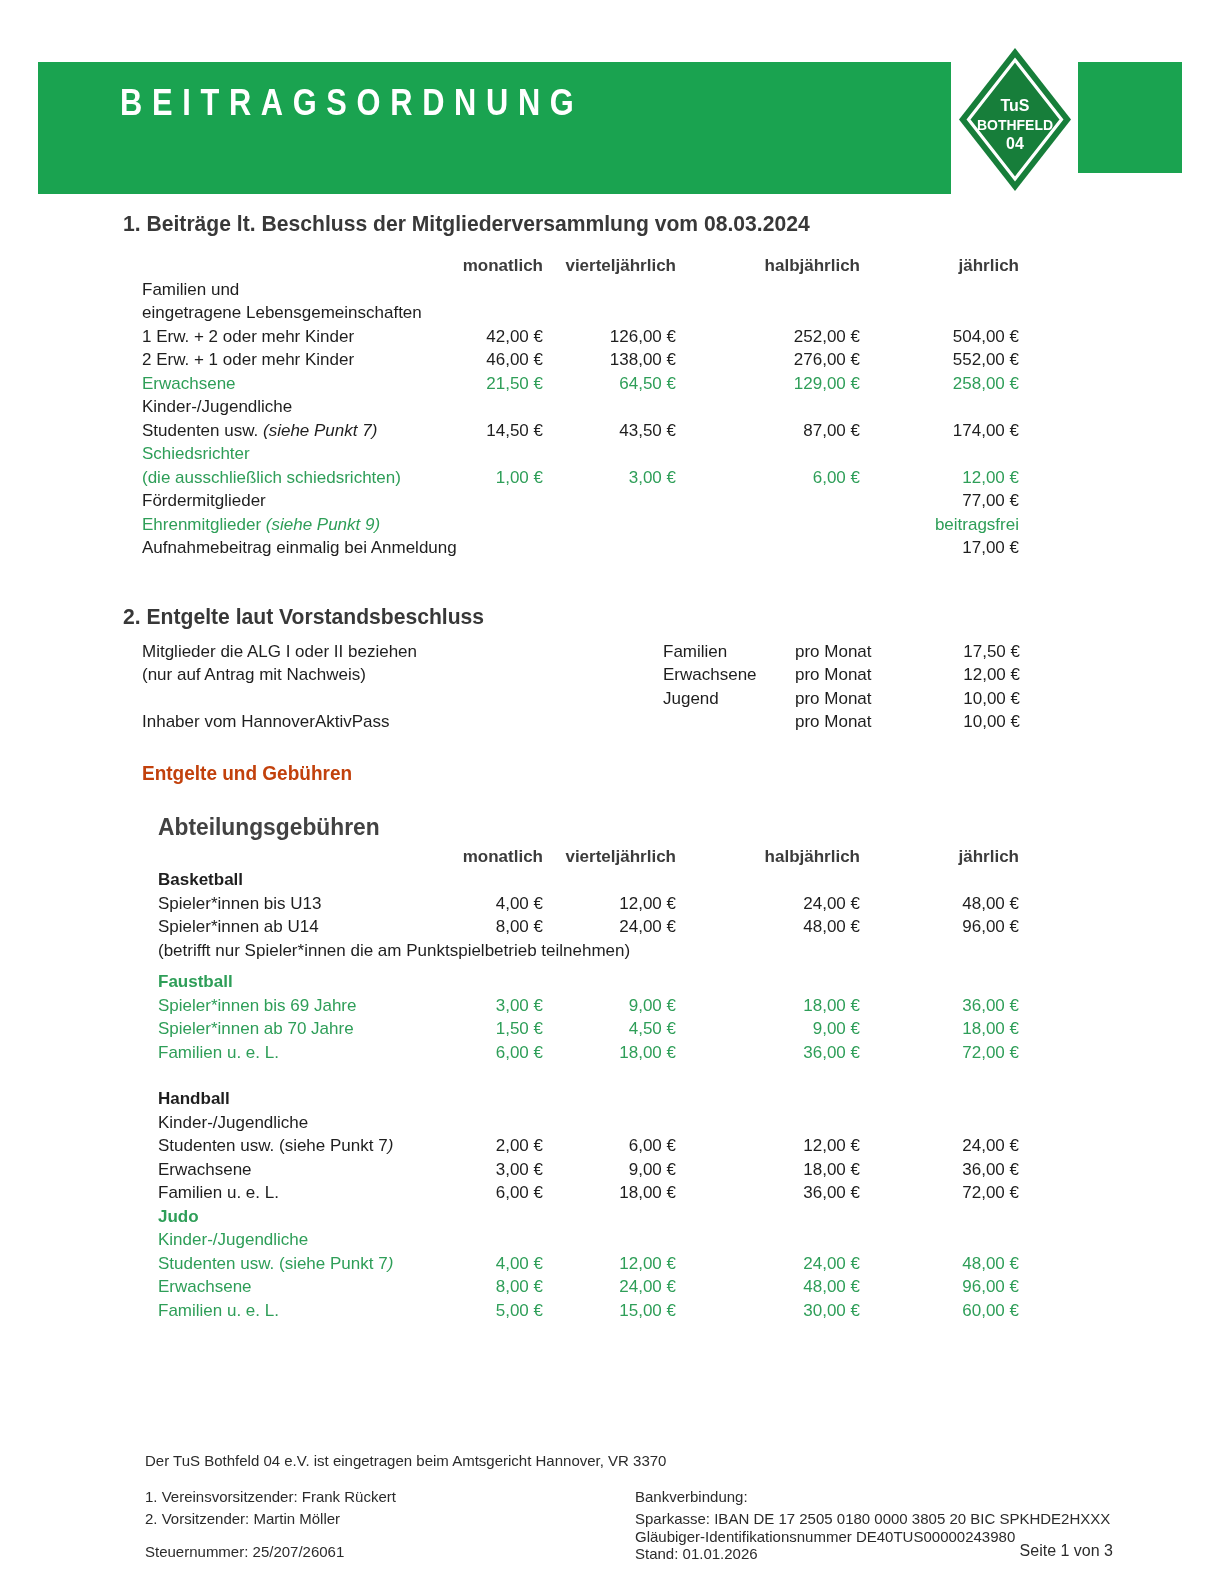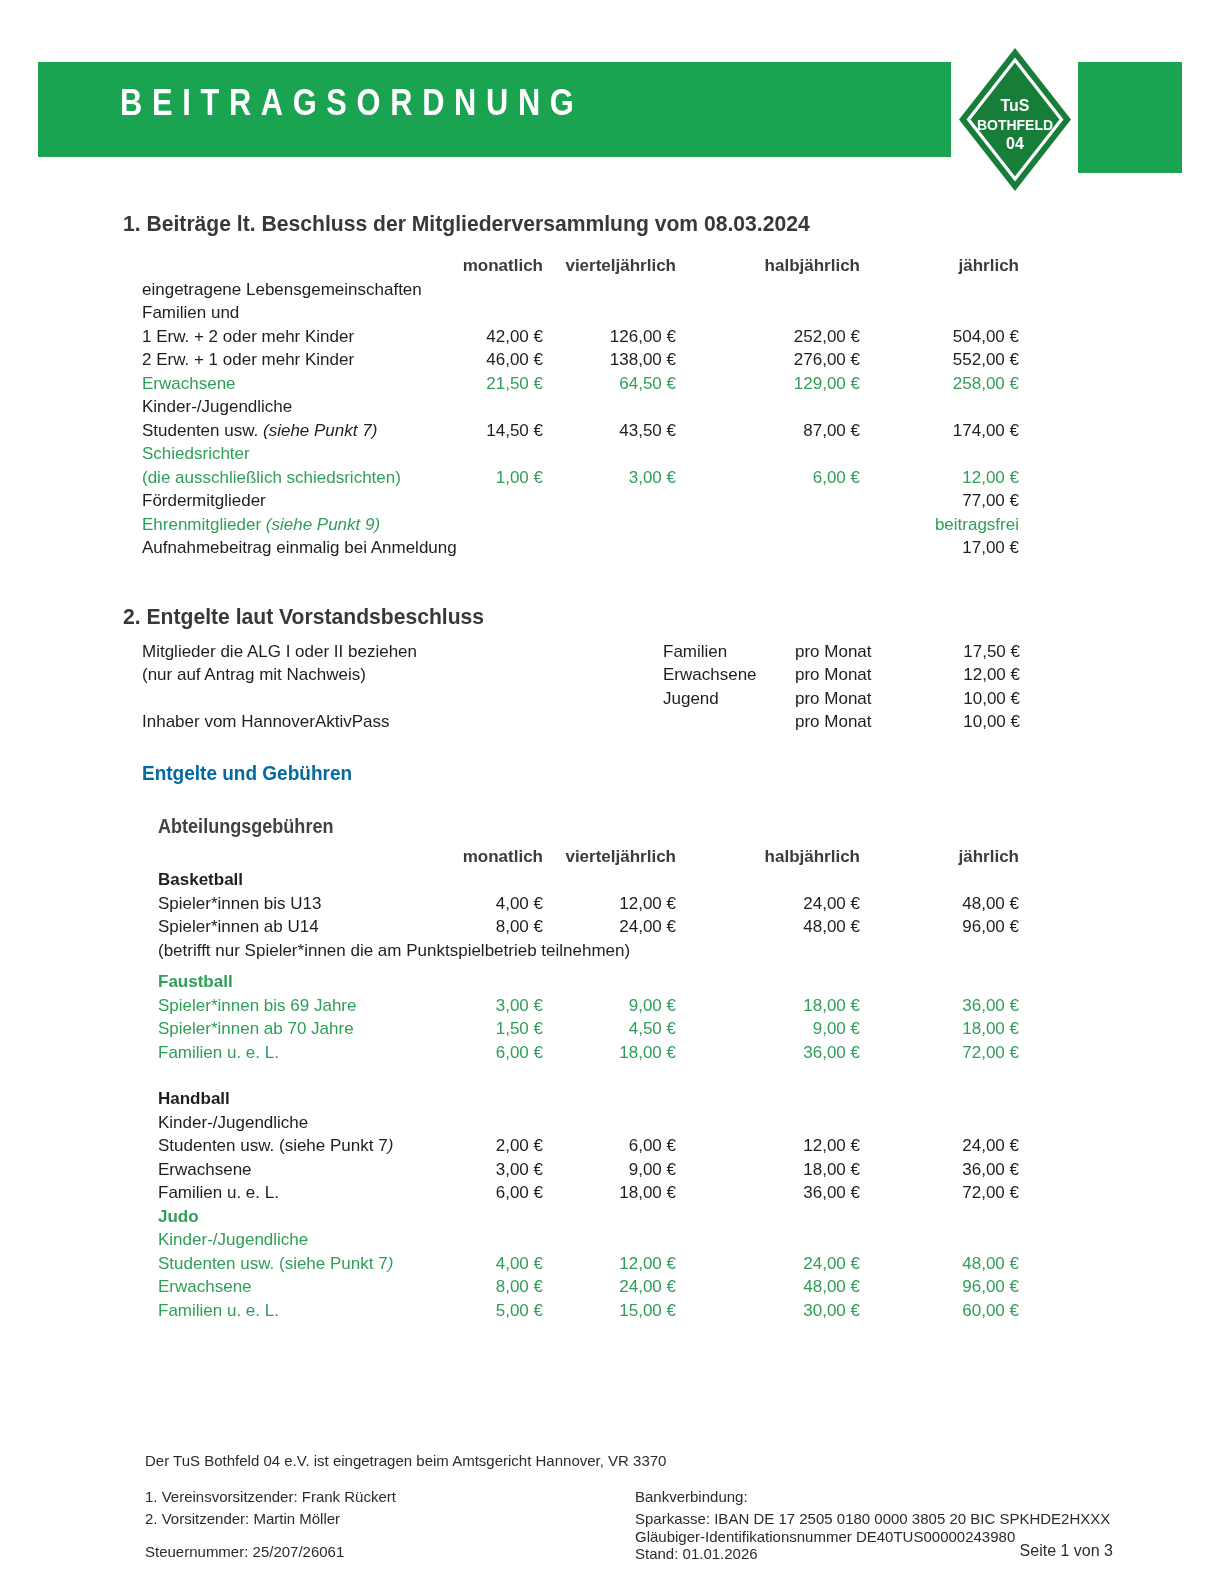--- a/index.html
+++ b/index.html
@@ -4,21 +4,21 @@
 <style>
   html,body { margin:0; padding:0; background:#e8e8e8; }
   .page {
     position:relative; width:1224px; height:1584px; margin:0 auto;
     background:#ffffff; overflow:hidden;
     font-family:"Liberation Sans", sans-serif;
     color:#1e1e1e; font-size:17px;
   }
   
   .banner-bar {
-    position:absolute; left:38px; top:62px; width:913px; height:95px;
+    position:absolute; left:38px; top:62px; width:913px; height:132px;
     background:var(--banner-green,#1AA350);
   }
   .banner-title {
     position:absolute; left:82px; top:20px;
     display:inline-block; transform:scale(0.88,1.04); transform-origin:0 0;
     font-size:35px; font-weight:700; letter-spacing:11px; color:#ffffff;
     white-space:nowrap;
   }
   .banner-block {
     position:absolute; left:1078px; top:62px; width:104px; height:111px;
@@ -29,22 +29,22 @@
   .logo text {
     fill:#ffffff; font-family:"Liberation Sans", sans-serif;
     font-weight:700; text-anchor:middle;
   }
   
   .content { position:absolute; left:142px; top:0; width:878px; }
   .sec-title { margin:0 0 0 -19px; font-size:22px; line-height:30px; font-weight:700; color:#383838; }
   .sec-title .cond { display:inline-block; transform:scale(0.96,1.03); transform-origin:0 100%; white-space:nowrap; }
   #title1 { margin-top:209px; }
   #title2 { margin-top:42px; }
-  .fees-heading { margin:26px 0 0 0; font-size:20px; line-height:26px; font-weight:700; color:#0369a1; }
-  .dept-main   { margin:28px 0 0 16px; font-size:19px; line-height:25px; font-weight:700; color:#424242; }
+  .fees-heading { margin:26px 0 0 0; font-size:20px; line-height:26px; font-weight:700; color:#c2410c; }
+  .dept-main   { margin:28px 0 0 16px; font-size:24px; line-height:25px; font-weight:700; color:#424242; }
   .fees-heading .cond, .dept-main .cond { display:inline-block; transform:scale(0.95,1.03); transform-origin:0 100%; white-space:nowrap; }
   
   .hrow, .frow { display:grid; grid-template-columns:280px 121px 133px 184px 159px; line-height:23.5px; }
   .hrow { font-weight:700; color:#3c3c3c; }
   .hrow .col { text-align:right; white-space:nowrap; }
   .thead1 { margin-top:15px; }
   .thead2 { margin-top:6px; }
   .frow .lbl { white-space:nowrap; overflow:visible; }
   .frow .val { text-align:right; white-space:nowrap; }
   .frow.g { color:var(--text-green,#2E9E58); }
@@ -101,28 +101,28 @@
     <h2 class="sec-title" id="title1"><span class="cond">1. Beiträge lt. Beschluss der Mitgliederversammlung vom 08.03.2024</span></h2>
     <div class="hrow thead1" id="thead1">
         <span class="col-spacer"></span>
         <span class="col">monatlich</span>
         <span class="col">vierteljährlich</span>
         <span class="col">halbjährlich</span>
         <span class="col">jährlich</span>
       </div>
     <div id="s1">
         <div class="frow">
+          <span class="lbl">Familien und</span>
+          <span class="val"></span>
+          <span class="val"></span>
+          <span class="val"></span>
+          <span class="val"></span>
+        </div>
+        <div class="frow">
           <span class="lbl">eingetragene Lebensgemeinschaften</span>
-          <span class="val"></span>
-          <span class="val"></span>
-          <span class="val"></span>
-          <span class="val"></span>
-        </div>
-        <div class="frow">
-          <span class="lbl">Familien und</span>
           <span class="val"></span>
           <span class="val"></span>
           <span class="val"></span>
           <span class="val"></span>
         </div>
         <div class="frow">
           <span class="lbl">1 Erw. + 2 oder mehr Kinder</span>
           <span class="val">42,00 €</span>
           <span class="val">126,00 €</span>
           <span class="val">252,00 €</span>

